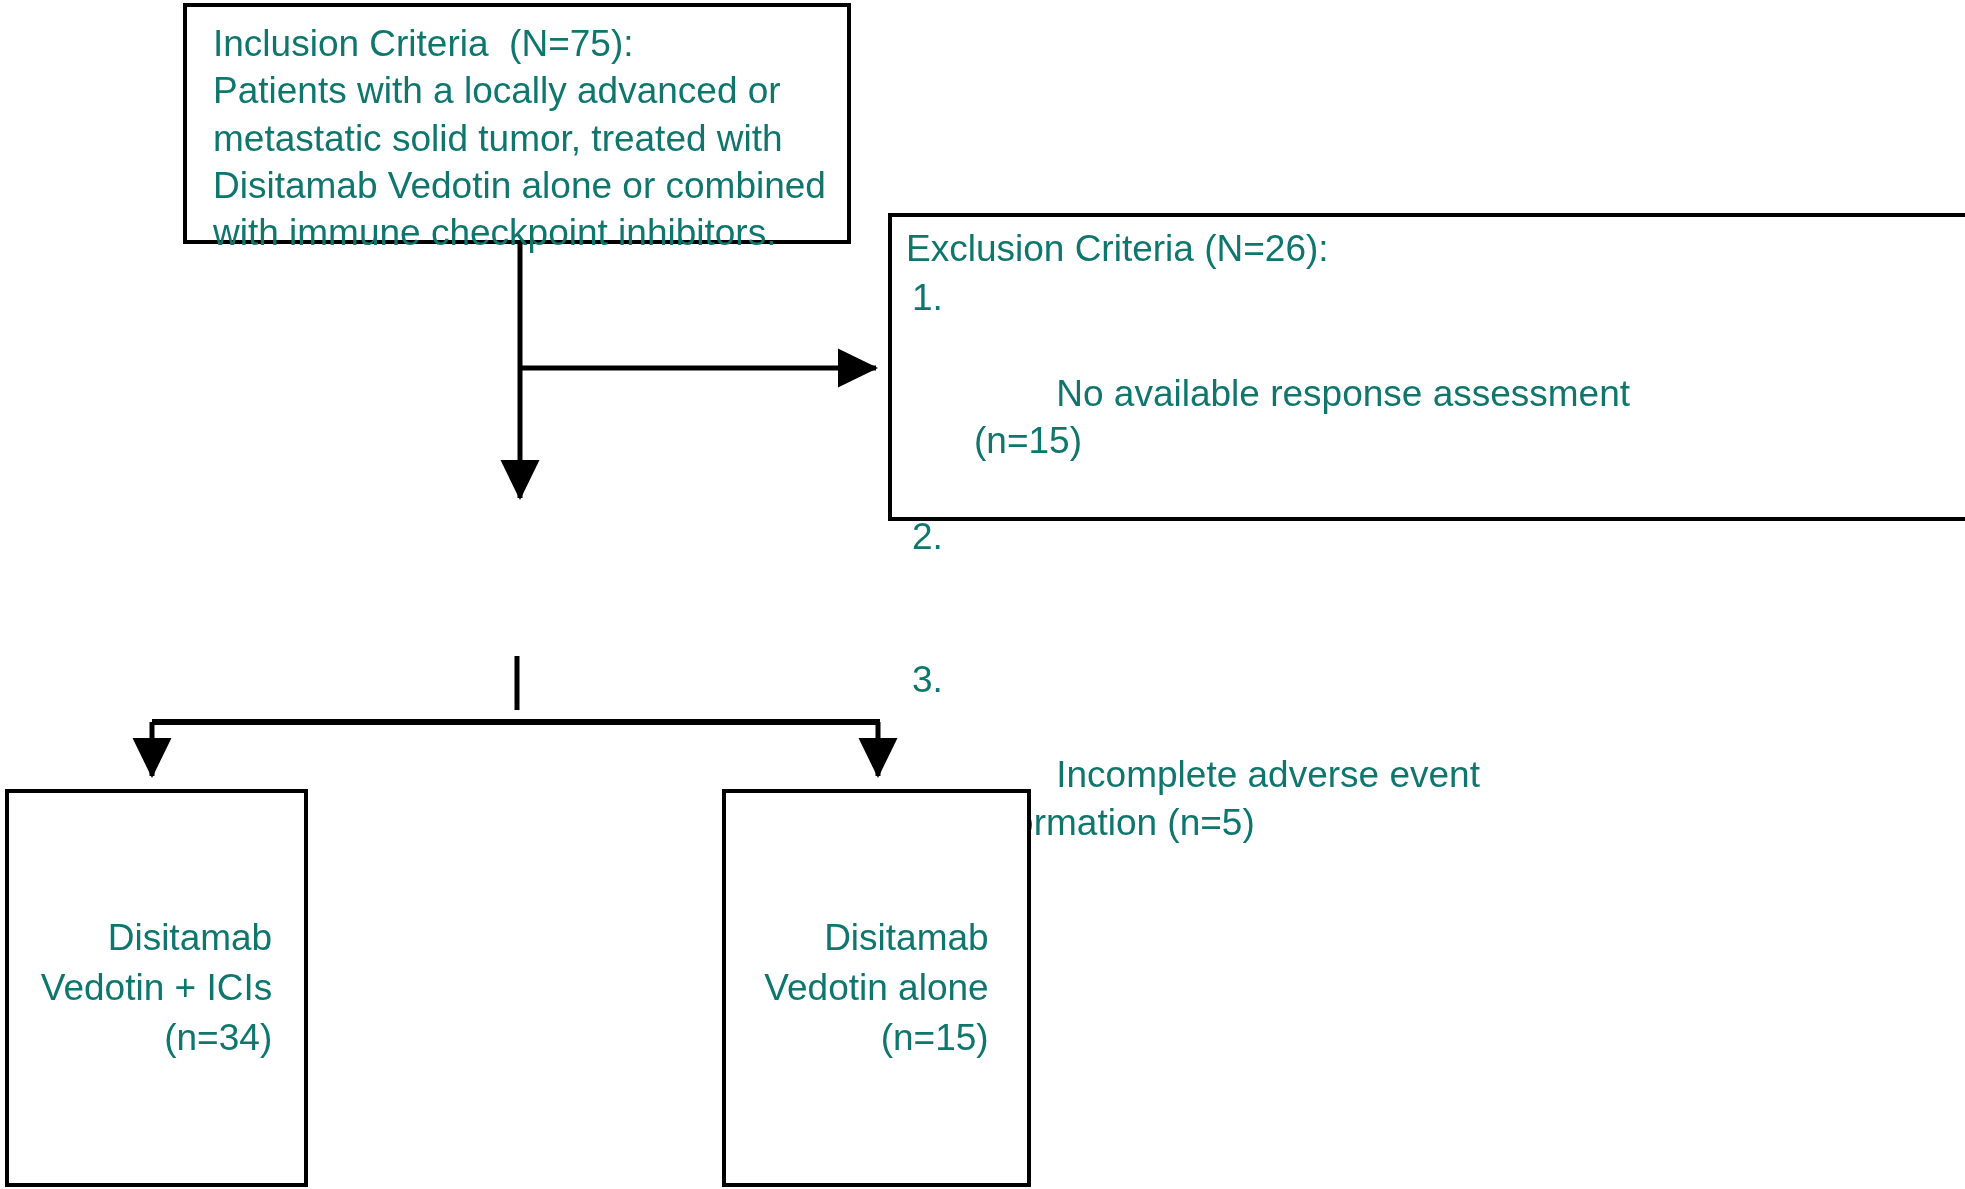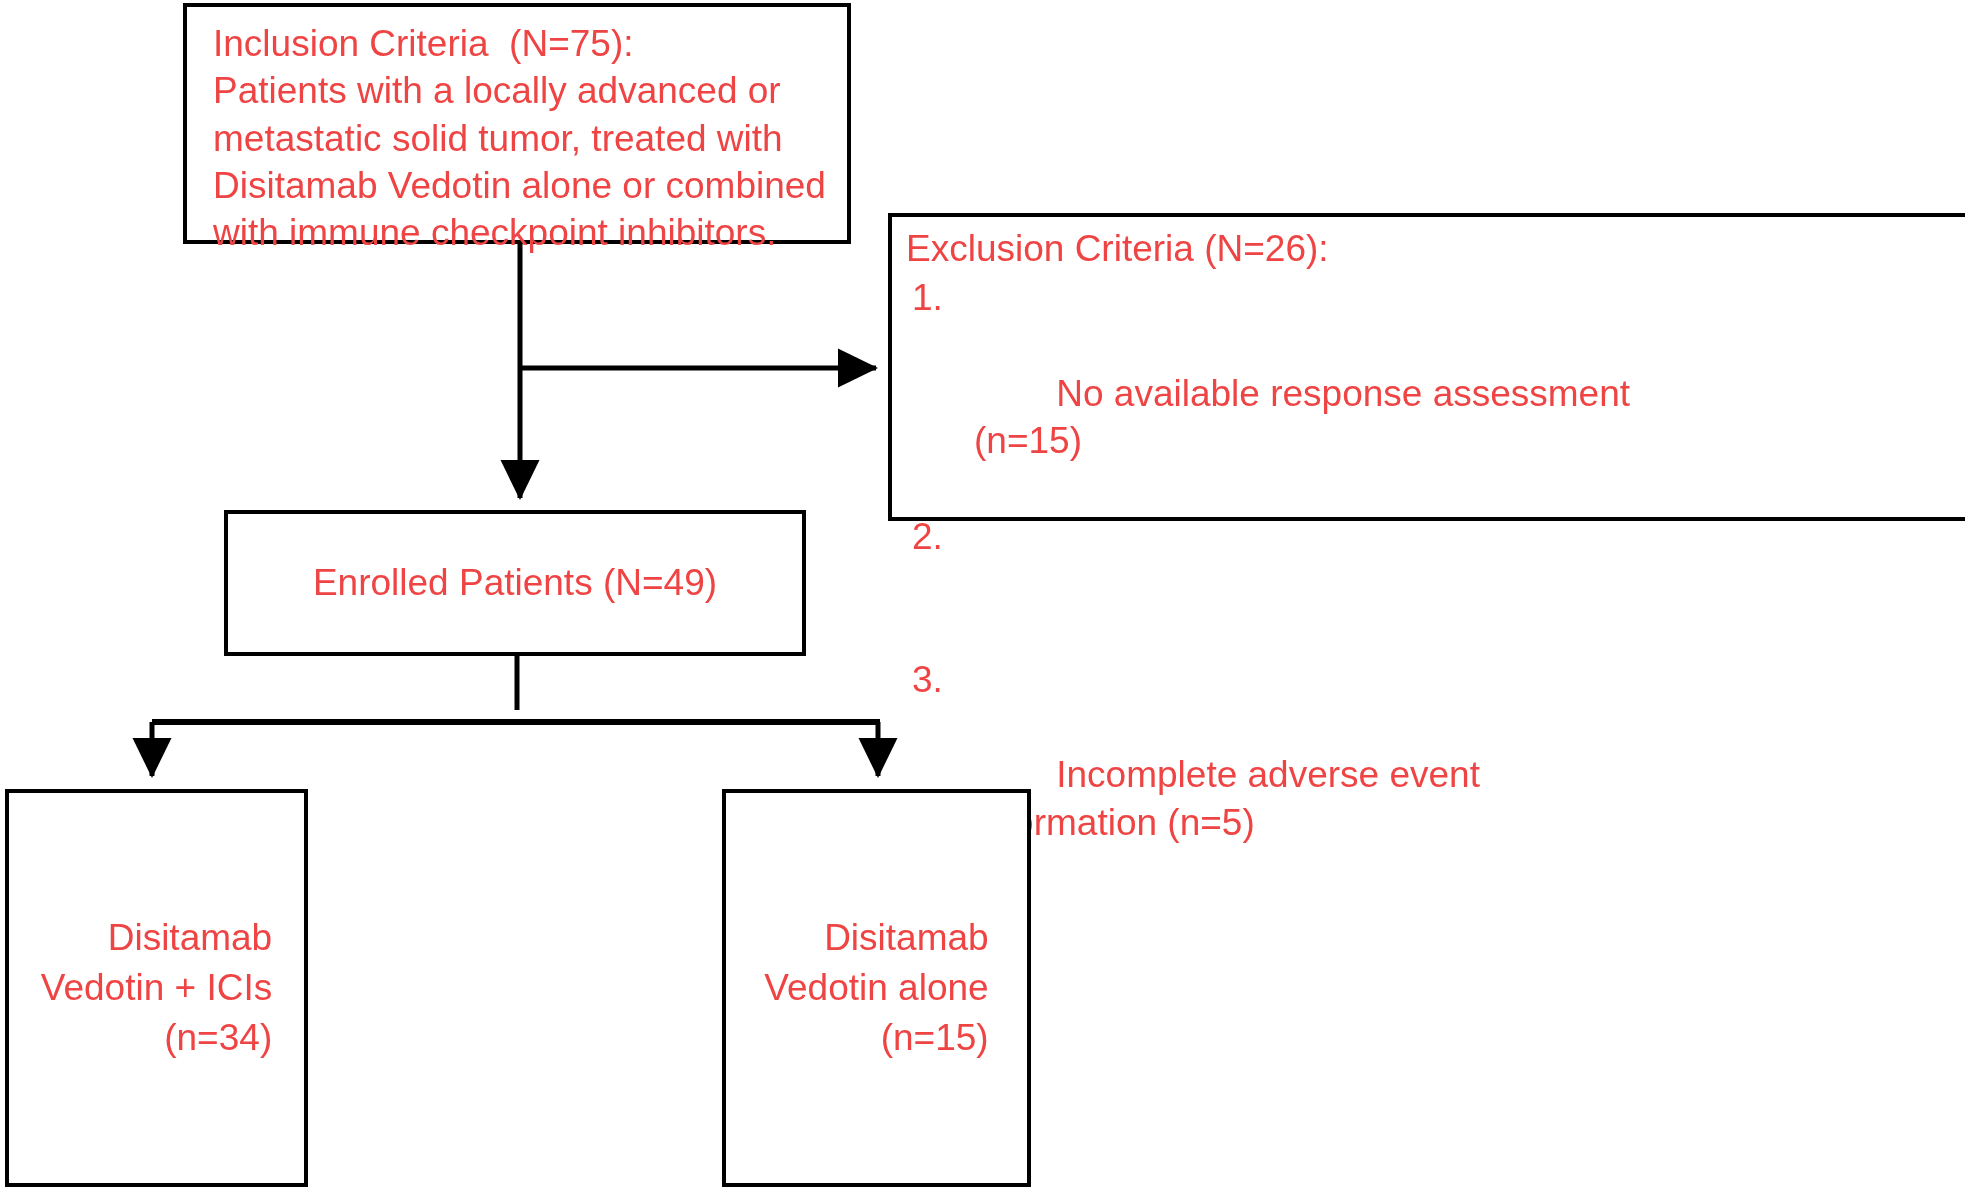--- a/index.html
+++ b/index.html
@@ -14,21 +14,21 @@
     background: #ffffff;
     font-family: "Liberation Sans", sans-serif;
     color: #000000;
     overflow: hidden;
   }
   .box {
     position: absolute;
     box-sizing: border-box;
     border: 4px solid #000000;
     background: #ffffff;
-    color: #ef4444;
+    color: #0f766e;
   }
   .box-text {
     font-size: 37px;
     line-height: 1.28;
     white-space: pre-wrap;
   }
 
   
   #inclusion-box {
     left: 183px;
@@ -168,23 +168,20 @@
         <span class="num">2.</span>
       </li>
       <li>
         <span class="num">3.</span>
         <span class="txt">Incomplete adverse event
 information (n=5)</span>
       </li>
     </ol>
   </div>
 
-  <div class="box" id="enrolled-box">
-    <div class="box-text">Enrolled Patients (N=49)</div>
-  </div>
 
   <div class="box" id="arm-ici-box">
     <div class="box-text">Disitamab
 Vedotin + ICIs
 (n=34)</div>
   </div>
 
   <div class="box" id="arm-alone-box">
     <div class="box-text">Disitamab
 Vedotin alone

